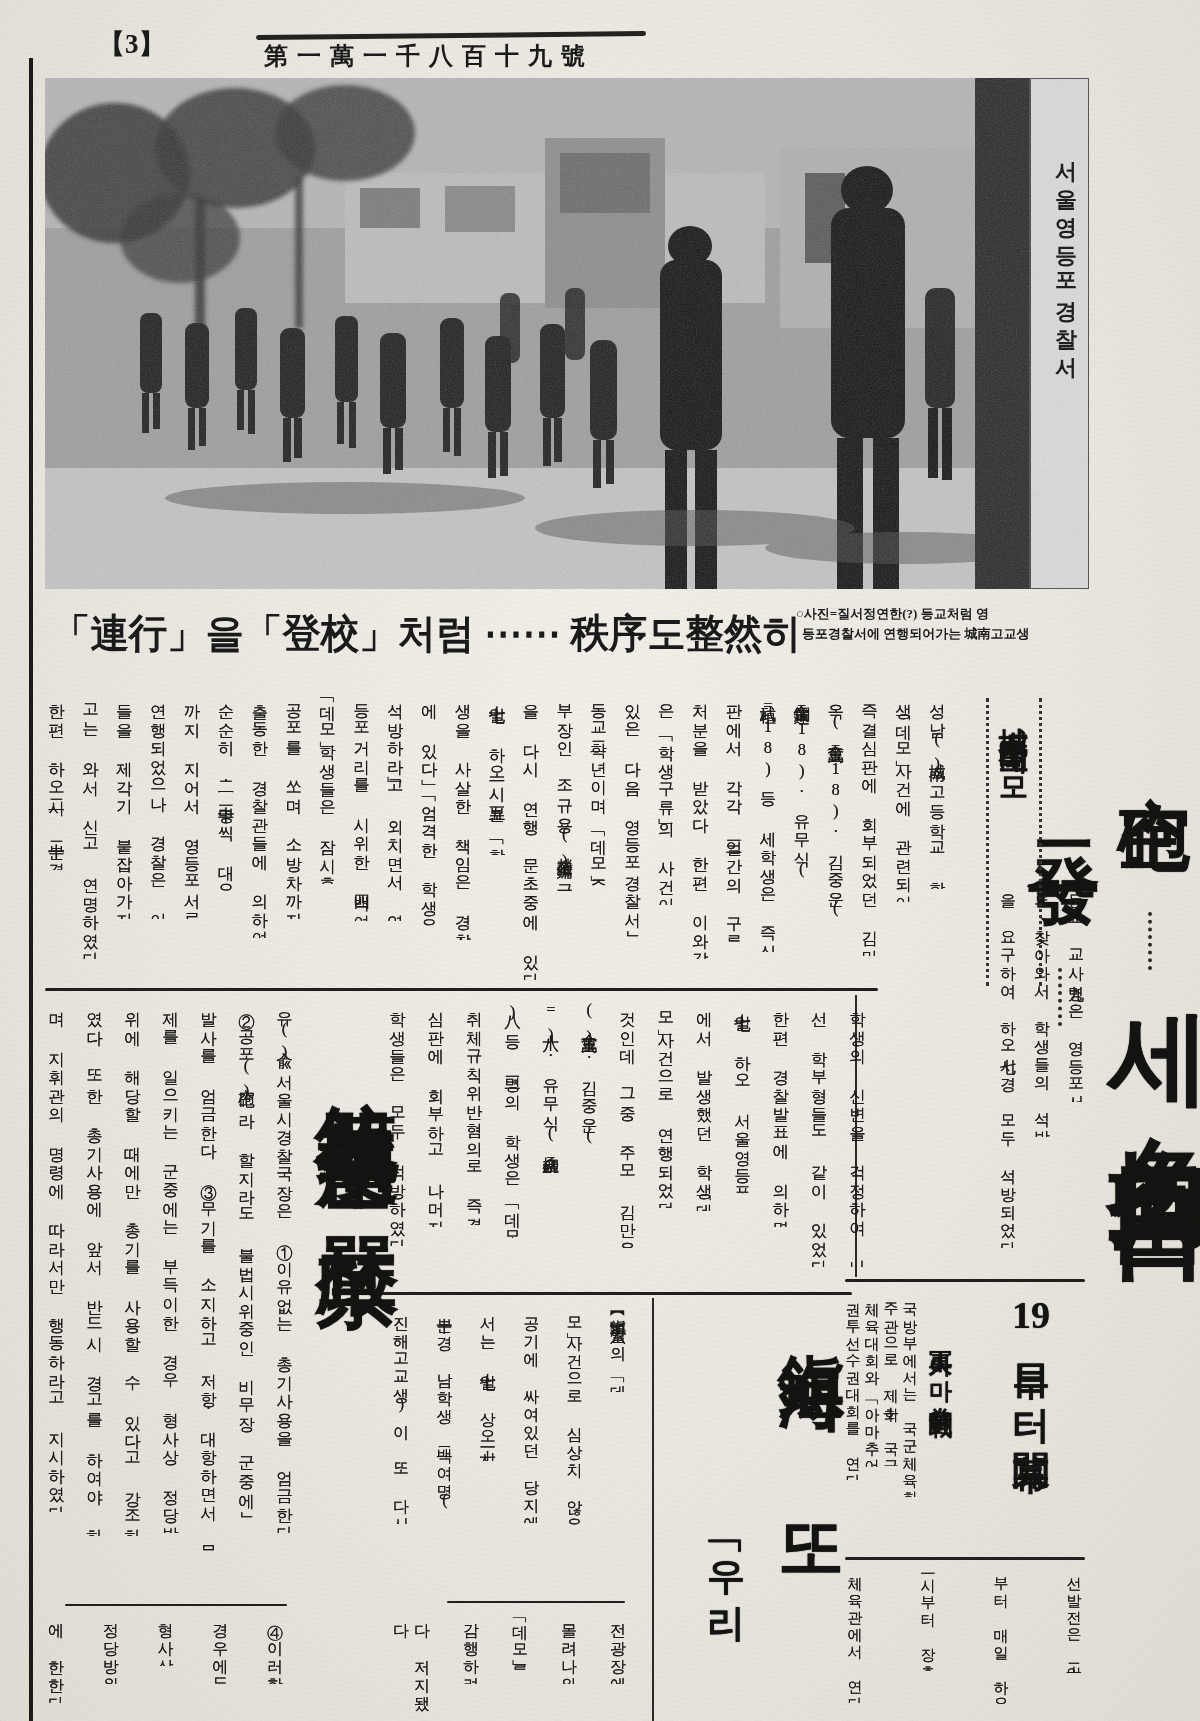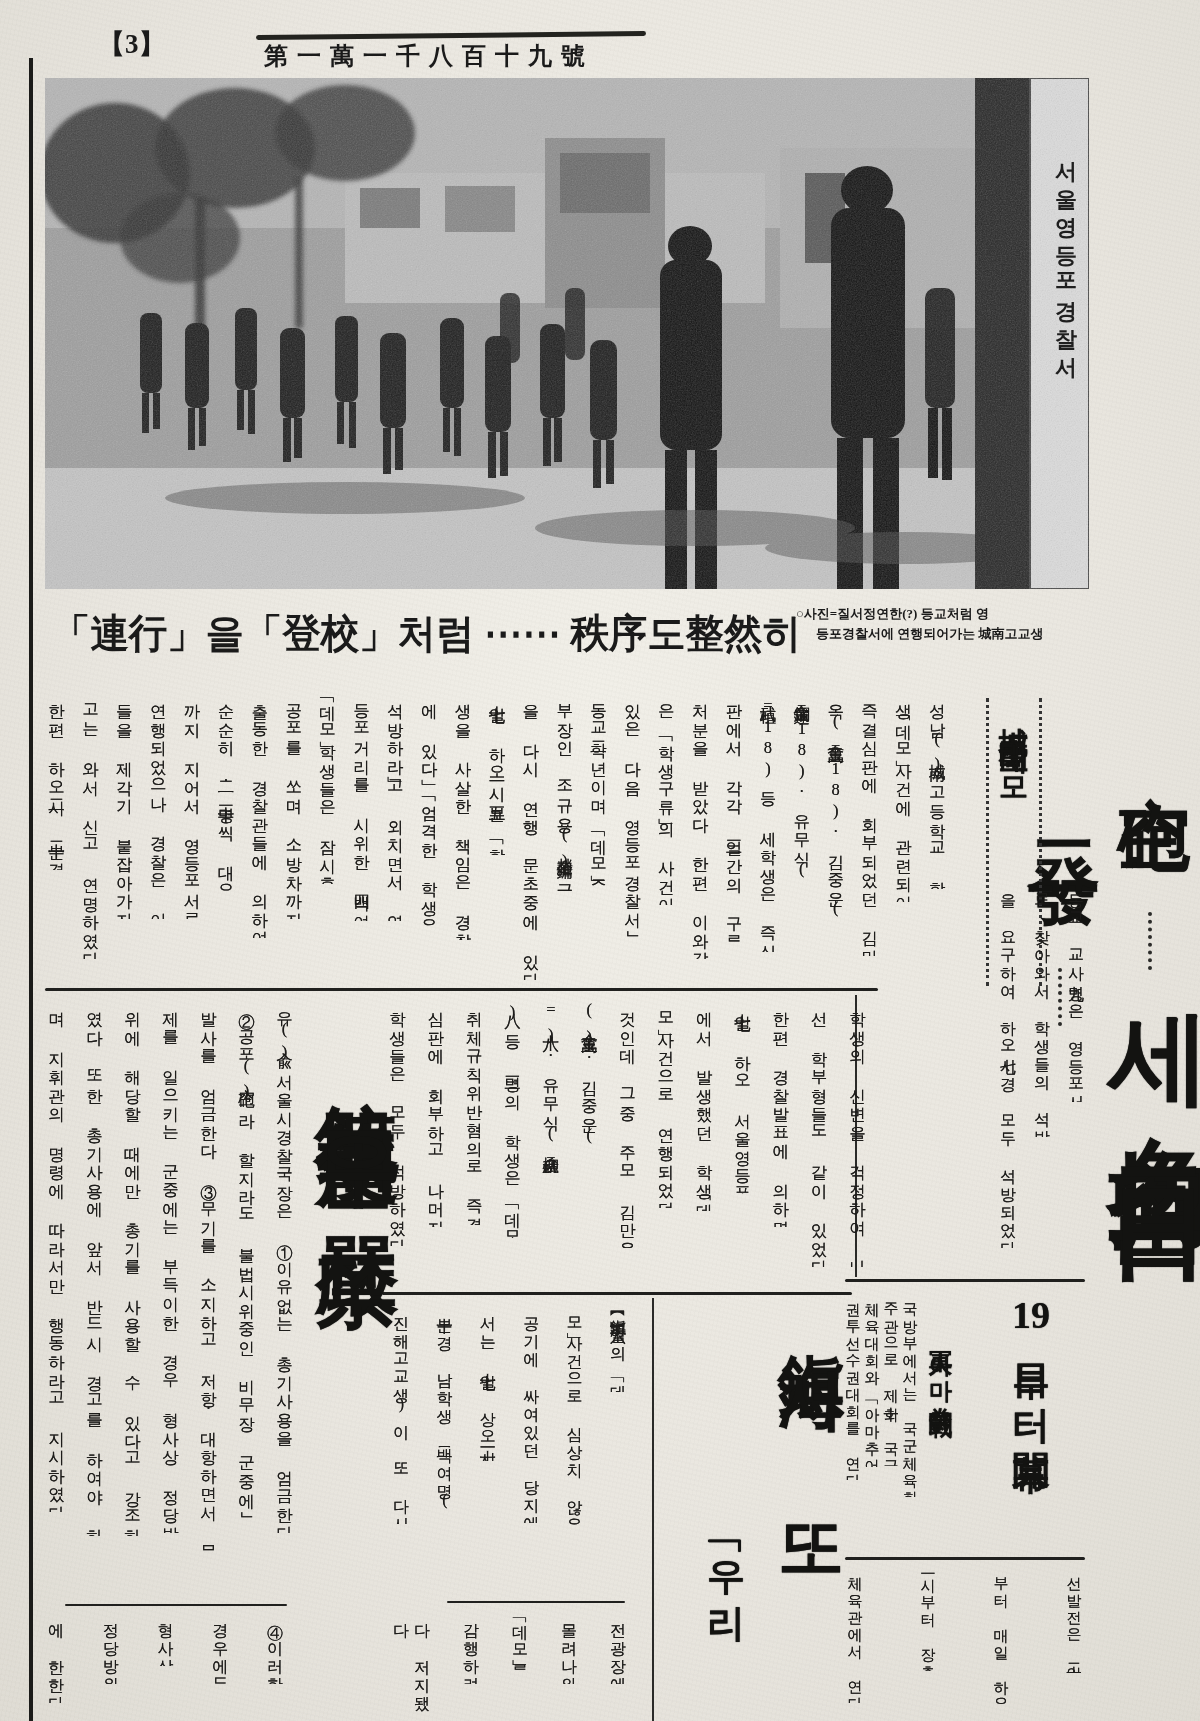--- a/index.html
+++ b/index.html
@@ -166,21 +166,21 @@
       <rect x="985" y="0" width="59" height="511" fill="#dbd7cc"></rect>
       <rect x="985" y="0" width="59" height="511" fill="none" stroke="#4a4944" stroke-width="2"></rect>
       <rect width="1044" height="511" filter="url(#grain)" opacity=".5"></rect>
     </svg>
     <div class="photo-strip-text" style="right:14px;top:68px;font-size:22px;height:430px;">서울영등포경찰서</div>
   </div>
 
   <div class="abs caption-main" style="left:52px;top:606px;font-size:40px;">「連行」을「登校」처럼 ⋯⋯ 秩序도整然히</div>
   <div class="abs" style="left:796px;top:604px;font-size:13px;font-weight:bold;line-height:1.55;width:330px;">
     <div>○사진=질서정연한(?) 등교처럼 영</div>
-    <div style="padding-left:20px;">등포경찰서에 연행되어가는 城南고교생</div>
+    <div style="padding-left:6px;">등포경찰서에 연행되어가는 城南고교생</div>
   </div>
 
   <div class="vh" style="left:1106px;top:737px;font-size:72px;letter-spacing:8px;">空砲</div>
   <div class="vh" style="left:1016px;top:790px;font-size:72px;letter-spacing:8px;">二發</div>
   <div class="dotlead" style="left:1148px;top:912px;height:58px;"></div>
   <div class="dotlead" style="left:1058px;top:968px;height:58px;"></div>
   <div class="vh subhead-box" style="left:986px;top:698px;font-size:29px;height:276px;letter-spacing:4px;">城南中高生데모</div>
   <div class="cols" style="left:45px;top:692px;width:903px;height:292px;font-size:16.5px;">
       <div class="vcol">성남(城南)고등학교 학</div>
       <div class="vcol">생「데모」사건에 관련되어</div>

